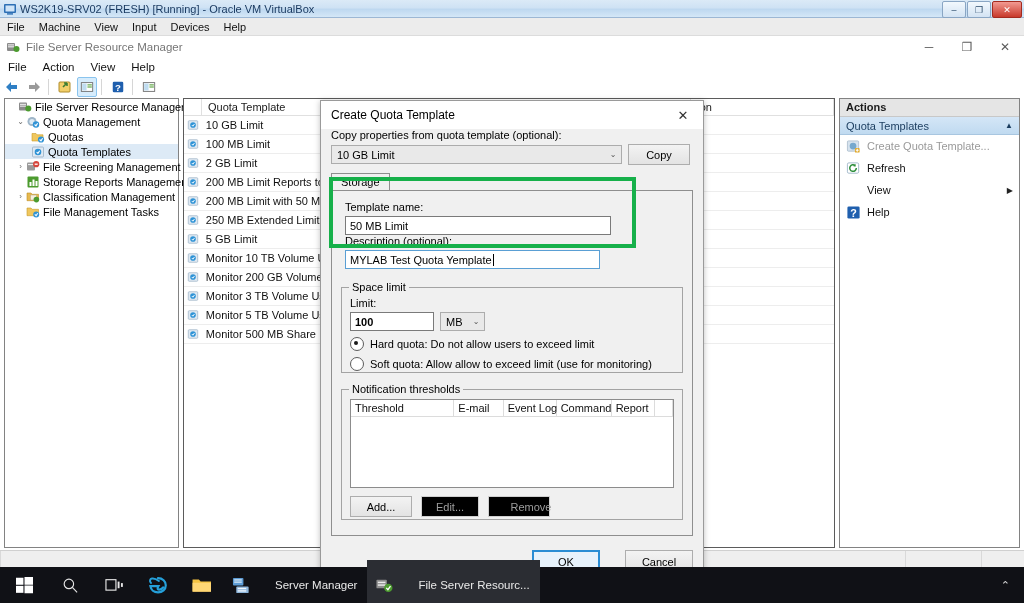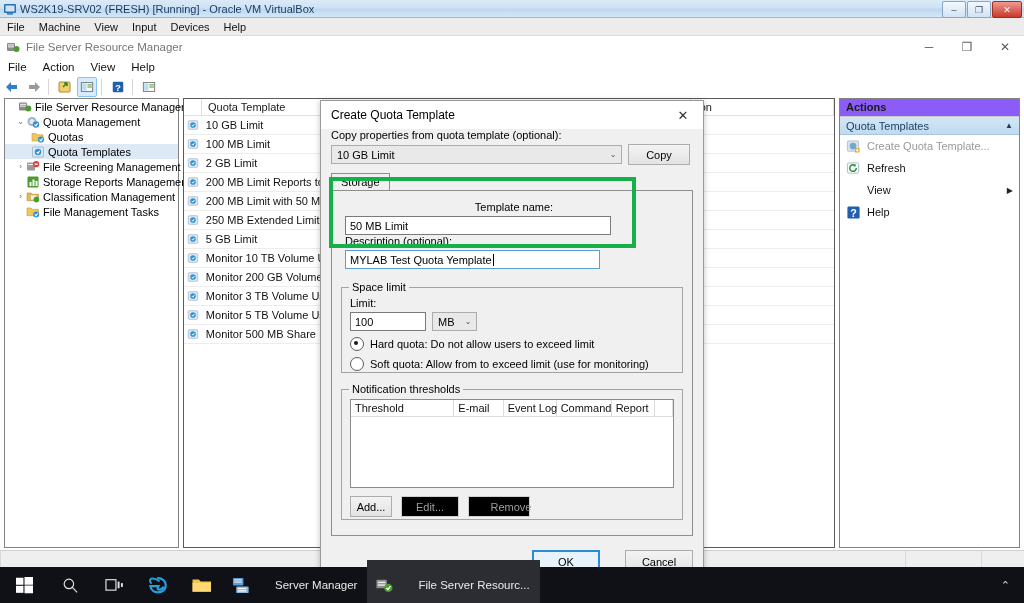--- a/index.html
+++ b/index.html
@@ -121,21 +121,21 @@
   .lv-cell-icon { width:18px; display:flex; justify-content:center; }
   .lv-cell-name { width:490px; font-size:11px; color:#111; padding-left:4px; white-space:nowrap; overflow:hidden;}
   .lv-cell-desc { width:143px; border-left:1px solid #ededed; height:19px; box-sizing:border-box;}
 
   .pane-actions {
     position:absolute; left:839px; top:0; width:181px; height:450px;
     background:#fff; border:1px solid #828282; box-sizing:border-box;
   }
   .act-title {
     height:17px; line-height:17px; font-size:11px; font-weight:bold;
-    color:#1a1a1a; padding-left:6px; background:#8b5cf6;
+    color:#1a1a1a; padding-left:6px; background:#e5e5e5;
     border-bottom:1px solid #c8c8c8;
   }
   .act-group {
     height:18px; display:flex; align-items:center; justify-content:space-between;
     background: linear-gradient(to bottom,#d4e6f7,#c0daf0);
     border-bottom:1px solid #a8c6e0; padding:0 6px; box-sizing:border-box;
   }
   .act-group-label { font-size:11px; color:#1a3c5e; }
   .act-item {
     height:22px; display:flex; align-items:center; padding-left:6px;
@@ -673,67 +673,67 @@
           </div>
           <div class="btn" style="width:62px;">Copy</div>
         </div>
 
         <div class="tabstrip">
           <div class="tab">Storage</div>
         </div>
 
         <div class="tabpage" style="height:346px; padding:10px 9px 0 9px;">
 
-          <div class="lbl" style="margin-left:4px;text-align:center;">Template name:</div>
+          <div class="lbl" style="margin-left:4px;">Template name:</div>
           <div class="txtbox" style="width:266px; margin-top:3px; margin-left:4px;">
             <span>50 MB Limit</span>
           </div>
 
           <div class="lbl" style="margin-top:0; margin-left:4px;">Description (optional):</div>
           <div class="txtbox focused" style="width:255px; margin-top:3px; margin-left:4px;">
             <span>MYLAB Test Quota Yemplate</span>
               <span class="caret"></span>
           </div>
 
           <div class="grp" style="margin-top:18px; height:86px; padding:9px 8px 0 8px;">
             <span class="grp-label">Space limit</span>
             <div class="lbl">Limit:</div>
             <div class="field-row" style="margin-top:3px;">
-              <div class="txtbox" style="width:76px;">
+              <div class="txtbox" style="width:84px;font-weight:bold;">
                 <span>100</span>
               </div>
               <div class="combo" style="width:45px;">
                 <span class="ctext">MB</span>
                 <span class="carrow">⌄</span>
               </div>
             </div>
             <div class="radio-row">
               <span class="radio checked"></span>
               <span>Hard quota: Do not allow users to exceed limit</span>
             </div>
             <div class="radio-row">
               <span class="radio"></span>
-              <span>Soft quota: Allow from to exceed limit (use for monitoring)</span>
+              <span>Soft quota: Allow allow to exceed limit (use for monitoring)</span>
             </div>
           </div>
 
           <div class="grp" style="margin-top:16px; height:131px; padding:9px 8px 0 8px;">
             <span class="grp-label">Notification thresholds</span>
             <div class="thr-list" style="height:89px;">
               <div class="thr-head">
                 <div class="thr-hc" style="width:116px;">Threshold</div>
                 <div class="thr-hc" style="width:55px;">E-mail</div>
                 <div class="thr-hc" style="width:53px;">Event Log</div>
                 <div class="thr-hc" style="width:55px;">Command</div>
                 <div class="thr-hc" style="width:48px;">Report</div>
                 <div class="thr-hc" style="width:20px;"></div>
               </div>
             </div>
             <div class="field-row" style="margin-top:8px; gap:9px;">
-              <div class="btn" style="width:42px;">Add...</div>
+              <div class="btn" style="width:62px;">Add...</div>
               <div class="btn disabled" style="width:58px;">Edit...</div>
               <div class="btn disabled" style="width:62px;padding-left:24px;">Remove</div>
             </div>
           </div>
         </div>
 
         <div class="field-row" style="justify-content:flex-end; gap:25px; margin-top:14px;">
           <div class="btn default" style="width:68px; height:23px;">OK</div>
           <div class="btn" style="width:68px; height:23px;">Cancel</div>
         </div>

